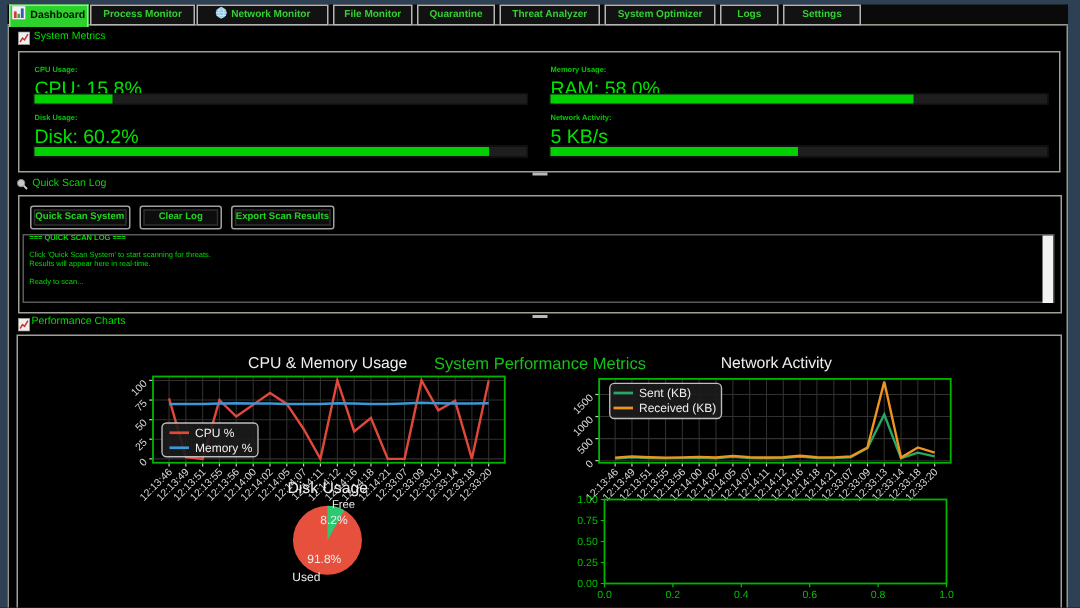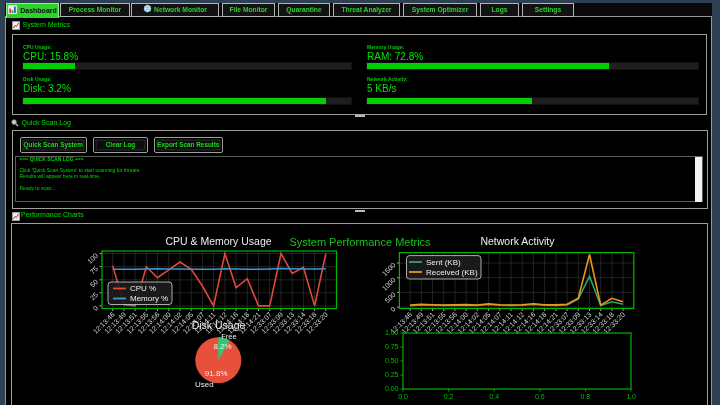--- a/index.html
+++ b/index.html
@@ -1,21 +1,21 @@
 <!DOCTYPE html>
 <html><head><meta charset="utf-8"><title>SecureSystem Monitor</title>
 <style>
 *{margin:0;padding:0;box-sizing:border-box}
 html,body{width:720px;height:405px;background:#2e4154;font-family:"Liberation Sans",sans-serif;overflow:hidden;position:relative}
 .abs{position:absolute}
 .icw{position:absolute;line-height:0}
 .tab{position:absolute;top:2.5px;height:14px;background:#121212;border:1px solid #b4b4b4;color:#33cf33;font-size:6.7px;font-weight:bold;text-align:center;line-height:12.5px;white-space:nowrap}
 .hdr{position:absolute;color:#00dd00;font-size:7px;white-space:nowrap}
 .lab-s{position:absolute;color:#00cc00;font-size:5px;font-weight:bold;white-space:nowrap}
-.lab-b{position:absolute;color:#00e400;font-size:10px;white-space:nowrap}
+.lab-b{position:absolute;color:#00e400;font-size:13px;white-space:nowrap}
 .trough{position:absolute;height:7.5px;background:#1e1e1e;border:1px solid #101010}
 .fill{position:absolute;left:0;top:0;height:100%;background:#00cf00}
 .btn{position:absolute;top:136.5px;height:16px;background:#0d0d0d;border:1px solid #9f9f9f;border-radius:2px;color:#22d422;font-size:6.4px;font-weight:bold;text-align:center;line-height:14.5px;white-space:nowrap;box-shadow:inset 0 0 0 1.5px #000,inset 0 0 0 2.5px #303030}
 .logln{position:absolute;left:19.5px;color:#00dc00;font-size:5px;font-family:"Liberation Sans",sans-serif;white-space:pre}
 </style></head>
 <body>
 
 <div class="abs" style="left:5px;top:16px;width:707px;height:395px;background:#000;border:1px solid #97978b"></div>
 
 <div class="abs" style="left:5px;top:2.5px;width:707px;height:14px;background:#0a0a0a"></div>
@@ -49,27 +49,27 @@
 <div class="hdr" style="left:22.5px;top:21.3px">System Metrics</div>
 <div class="abs" style="left:11.5px;top:34px;width:695.5px;height:81px;border:1px solid #a0a096"></div>
 
 <div class="lab-s" style="left:23px;top:43.5px">CPU Usage:</div>
 <div class="lab-b" style="left:23px;top:50.5px">CPU: 15.8%</div>
 <div class="trough" style="left:22px;top:62px;width:330px">
     <div class="fill" style="width:52px"></div>
   </div>
 
 <div class="lab-s" style="left:367px;top:43.5px">Memory Usage:</div>
-<div class="lab-b" style="left:367px;top:50.5px">RAM: 72.8%</div>
+<div class="lab-b" style="left:367px;top:50.5px">RAM: 58.0%</div>
 <div class="trough" style="left:366px;top:62px;width:332.5px">
     <div class="fill" style="width:242px"></div>
   </div>
 
 <div class="lab-s" style="left:23px;top:75.5px">Disk Usage:</div>
-<div class="lab-b" style="left:23px;top:83px">Disk: 3.2%</div>
+<div class="lab-b" style="left:23px;top:83px">Disk: 60.2%</div>
 <div class="trough" style="left:22px;top:97px;width:330px">
     <div class="fill" style="width:303px"></div>
   </div>
 
 <div class="lab-s" style="left:367px;top:75.5px">Network Activity:</div>
 <div class="lab-b" style="left:367px;top:83px">5 KB/s</div>
 <div class="trough" style="left:366px;top:97px;width:332.5px">
     <div class="fill" style="width:165px"></div>
   </div>
 

